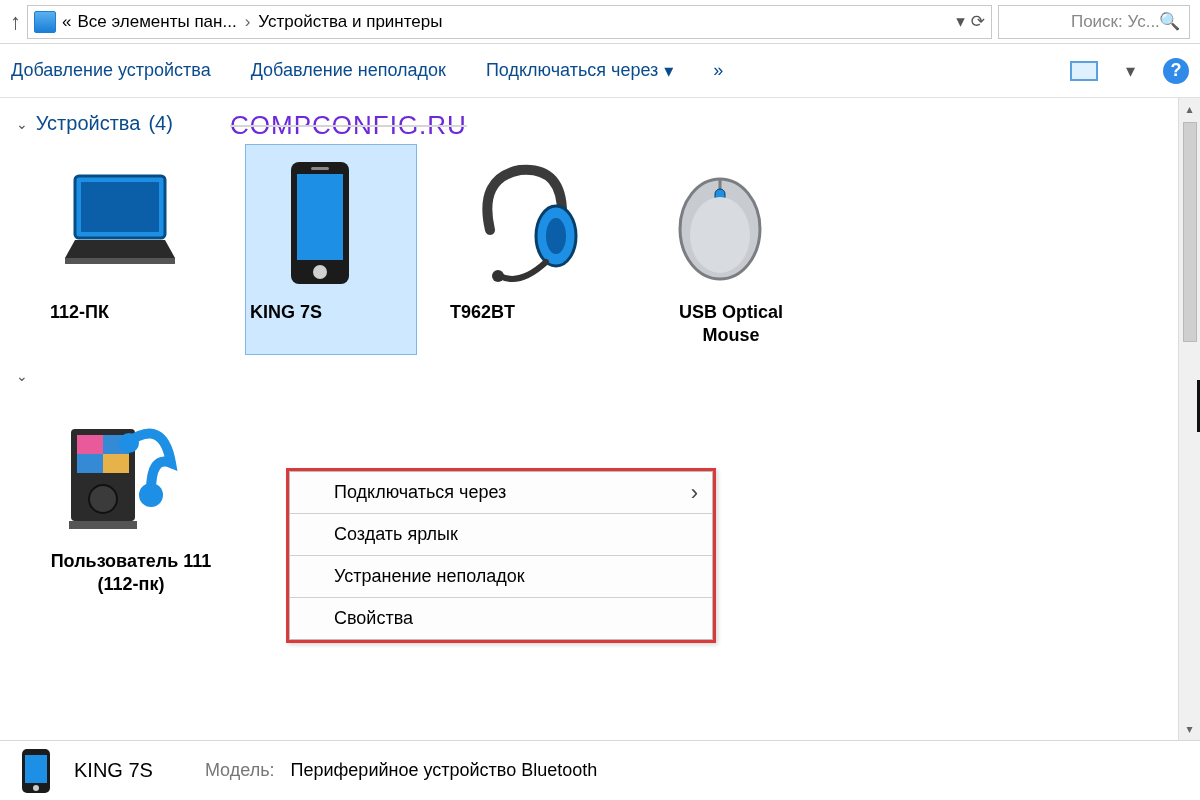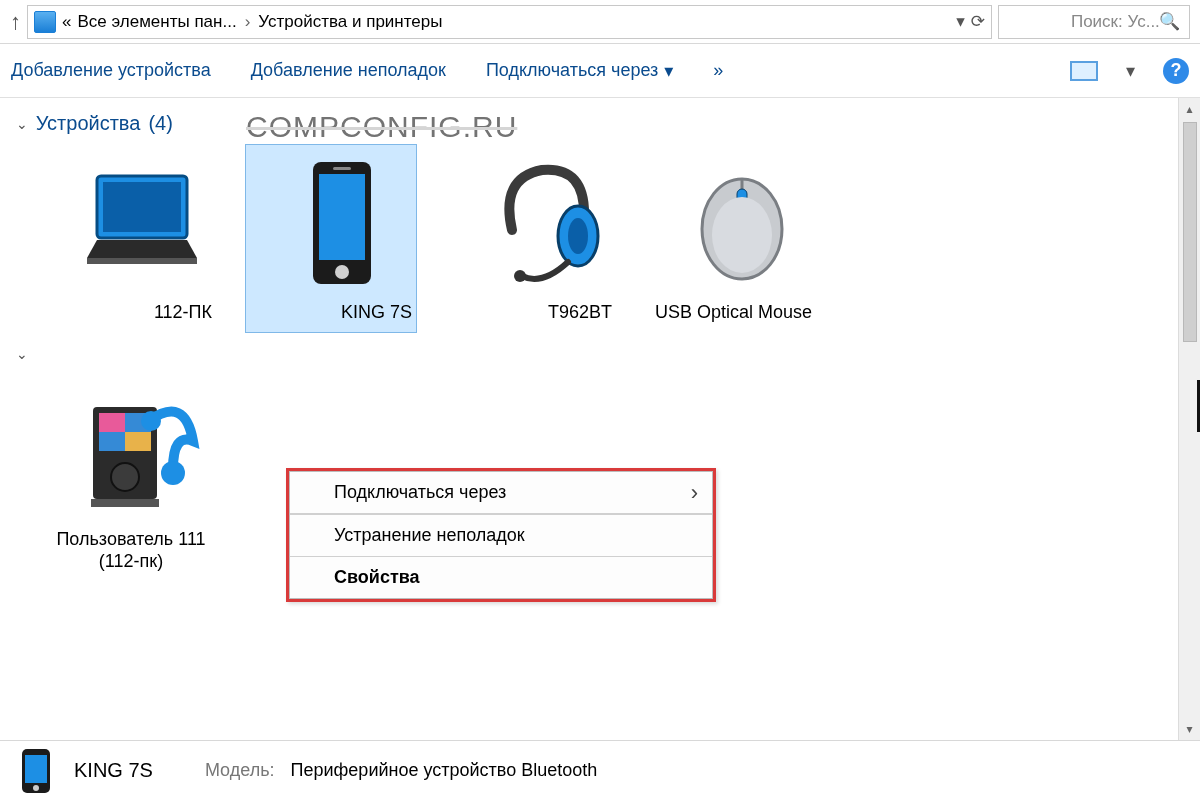--- a/index.html
+++ b/index.html
@@ -84,37 +84,38 @@
     padding: 8px 4px 8px 12px;
   }
   .group-header {
     display:flex; align-items:center; gap:8px;
     color:#0a4b8e;
     font-size:20px;
     padding:6px 4px 10px;
   }
   .chev { font-size:14px; color:#555; }
   .watermark {
-    position:absolute; left:246px; top:12px;
-    color:#737373; font-size:30px; letter-spacing:1px;
+    position:absolute; left:230px; top:12px;
+    color:#6d28d9; font-size:26px; letter-spacing:1px;
     text-decoration: line-through;
     text-decoration-color:#d5d5d5;
   }
   .device-grid {
     display:flex;
     gap:30px;
     padding-left:34px;
     flex-wrap:wrap;
   }
   .device {
     width:170px;
-    display:flex; flex-direction:column; align-items:flex-end;
+    display:flex; flex-direction:column; align-items:flex-start;
     text-align:center;
     font-size:18px;
     padding:8px 4px;
+    font-weight:bold;
   }
   .device.selected {
     background:#cde8ff;
     outline:1px solid #7fb8e8;
   }
   .device-icon { width:140px; height:140px; display:flex; align-items:center; justify-content:center; }
   .device-label { margin-top:8px; line-height:1.25; }
 
   
   svg { display:block; }
@@ -135,21 +136,21 @@
     display:flex; align-items:center;
     padding:10px 16px 10px 44px;
     position:relative;
   }
   .cm-item.has-sub::after { content:"›"; position:absolute; right:14px; color:#444; font-size:22px; }
   .cm-sep { height:1px; background:#d0d0d0; margin:0; }
   .cm-shield {
     position:absolute; left:10px; top:50%; transform:translateY(-50%);
     width:20px; height:22px;
   }
-  .cm-item.bold { font-weight:700; }
+  .cm-item.bold { font-weight:400; }
 
   
   .details {
     position:absolute; bottom:0; left:0; right:0;
     height:60px;
     border-top:1px solid #d8d8d8;
     display:flex; align-items:center;
     padding:6px 14px;
     gap:16px;
     font-size:18px;
@@ -300,20 +301,23 @@
       <div class="device-label">Пользователь 111 (112-пк)</div>
     </div>
   </div>
 
   <div class="context-menu">
     <div class="cm-inner">
       <div class="cm-item has-sub">
         <span>Подключаться через</span>
       </div>
       <div class="cm-sep"></div>
+      <div class="cm-item">
+        <span>Создать ярлык</span>
+      </div>
       <div class="cm-sep"></div>
       <div class="cm-item">
         <span>Устранение неполадок</span>
       </div>
       <div class="cm-sep"></div>
       <div class="cm-item bold">
         <span>Свойства</span>
       </div>
     </div>
   </div>

